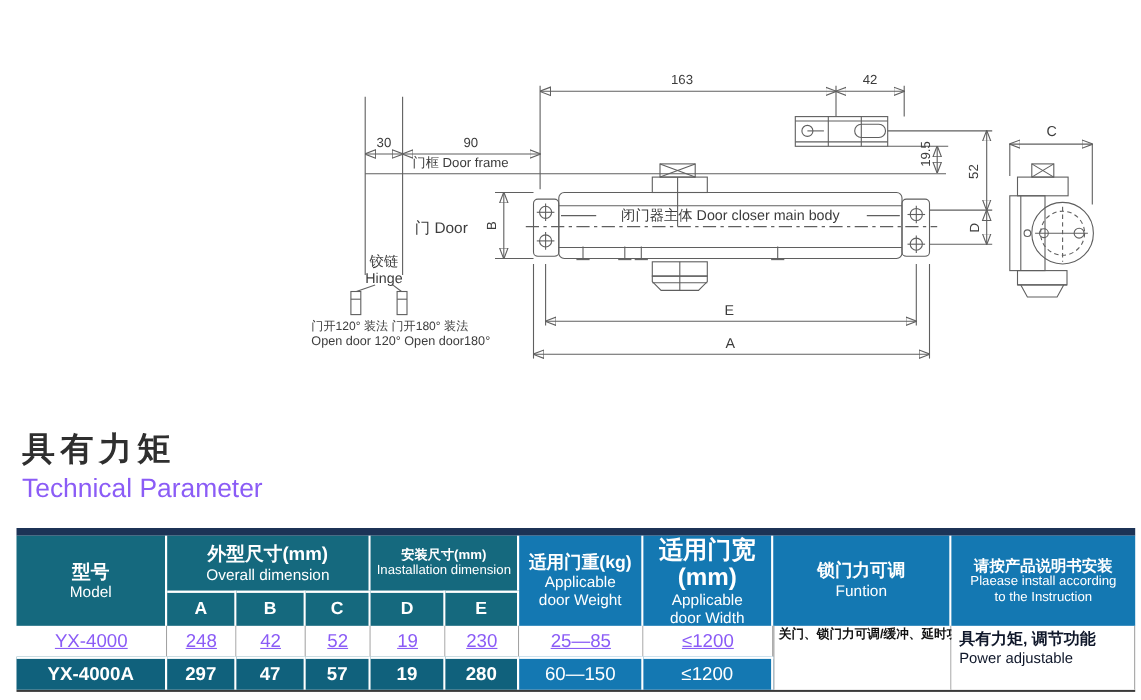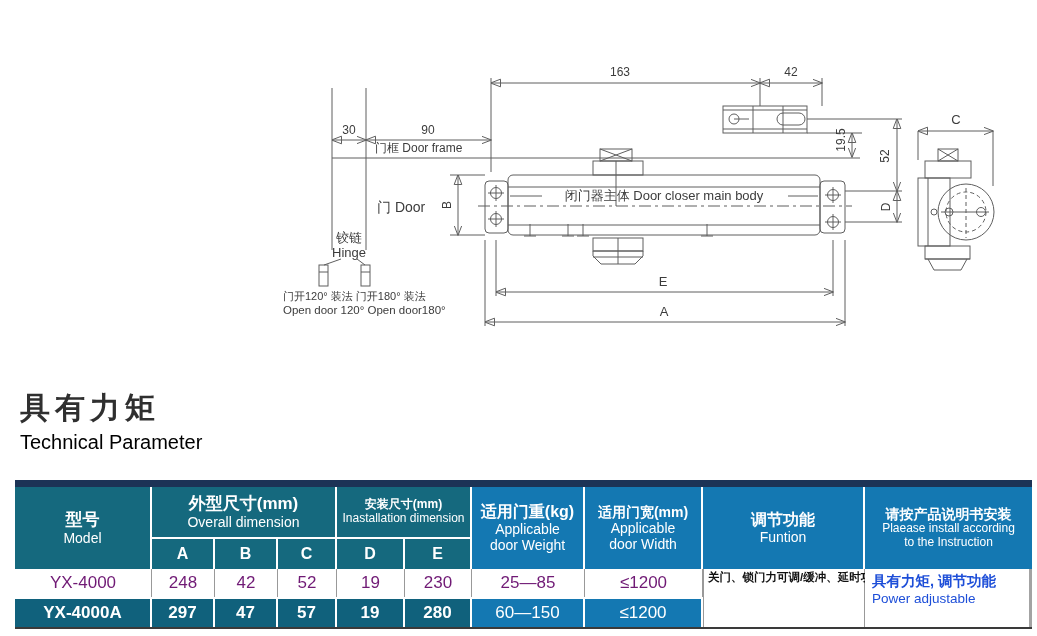--- a/index.html
+++ b/index.html
@@ -13,21 +13,21 @@
     stroke:#5f5f5f; fill:none; stroke-width:1;
   }
   .drawing text { fill:#3c3c3c; stroke:none; font-family:"Liberation Sans","DejaVu Sans",sans-serif; }
   .dim-txt { font-size:12px; }
   .cn-txt  { font-size:12px; }
   .arrhead { fill:#3c3c3c; stroke:none; }
 
   
   .title-block { position:absolute; left:20px; top:388px; }
   .title-cn { font-size:30px; font-weight:bold; color:#2f2f2f; letter-spacing:5px; }
-  .title-en { font-size:20px; color:#000000; margin-top:2px; }
+  .title-en { font-size:24px; color:#8b5cf6; margin-top:2px; }
 
   
   .tbl-wrap { position:absolute; left:15px; top:480px; width:1017px; }
   .navy-bar { height:7px; background:var(--navy,#1c3356); }
   .grid {
     display:grid;
     grid-template-columns:137px 63px 63px 59px 68px 67px 113px 118px 162px 167px;
     grid-template-rows:50px 32px 28px 30px;
     border-bottom:2px solid #3a3a3a;
   }
@@ -36,27 +36,27 @@
   .teal { background:var(--teal,#15697e); }
   .blue { background:var(--blue,#1478b2); }
   .row-teal { background:var(--row_teal,#10617c);font-weight:bold; }
   .row-blue { background:var(--row_blue,#1478b2); }
   .br-w { border-right:2px solid #fff; }
   .bt-w { border-top:2px solid #fff; }
   .h-cn { font-size:17px; font-weight:bold; }
   .h-en { font-size:14px; }
   .h-en-sm { font-size:12px; }
   .h-letter { font-size:16px; font-weight:bold; }
-  .white-cell { background:#fff; color:#701a75; border-right:1px solid #999; }
+  .white-cell { background:#fff; color:#8b5cf6; border-right:1px solid #999;text-decoration:underline; }
   .data-num { font-size:17px; }
   .fn-cell { background:#fff; color:#111; border-right:1px solid #999; border-left:1px solid #999;
              align-items:flex-start; text-align:left; justify-content:flex-start; padding:2px 4px; }
   .fn-cn { font-size:11.5px; font-weight:bold; white-space:nowrap; }
   .fn-en { font-size:11px; line-height:1.15; }
-  .note-cell { background:#fff; color:#1d4ed8; border-right:3px solid #a3a3a3;
+  .note-cell { background:#fff; color:#0f172a; border-right:1px solid #a3a3a3;
                align-items:flex-start; text-align:left; justify-content:flex-start; padding:4px 7px; }
   .note-cn { font-size:14.5px; font-weight:bold; }
   .note-en { font-size:13.5px; margin-top:1px; }
 </style>
 </head>
 <body>
 
 <div class="page">
 
   <svg class="drawing" width="1037" height="360" viewBox="0 0 1037 360">
@@ -254,26 +254,26 @@
       <div class="cell teal br-w bt-w" style="grid-column:6;grid-row:2">
           <span class="h-letter">E</span>
         </div>
 
       <div class="cell blue br-w" style="grid-column:7;grid-row:1/3">
         <span class="h-cn" style="font-size:16px">适用门重(kg)</span>
         <span class="h-en">Applicable</span>
         <span class="h-en">door Weight</span>
       </div>
       <div class="cell blue br-w" style="grid-column:8;grid-row:1/3">
-        <span class="h-cn" style="font-size:14px">适用门宽(mm)</span>
+        <span class="h-cn" style="font-size:22px">适用门宽(mm)</span>
         <span class="h-en">Applicable</span>
         <span class="h-en">door Width</span>
       </div>
       <div class="cell blue br-w" style="grid-column:9;grid-row:1/3">
-        <span class="h-cn" style="font-size:16px">调节功能</span>
+        <span class="h-cn" style="font-size:16px">锁门力可调</span>
         <span class="h-en">Funtion</span>
       </div>
       <div class="cell blue" style="grid-column:10;grid-row:1/3">
         <span class="h-cn" style="font-size:14px">请按产品说明书安装</span>
         <span class="h-en-sm">Plaease install according</span>
         <span class="h-en-sm">to the Instruction</span>
       </div>
 
       <div class="cell white-cell" style="grid-column:1;grid-row:3">
           <span class="data-num">YX-4000</span>

